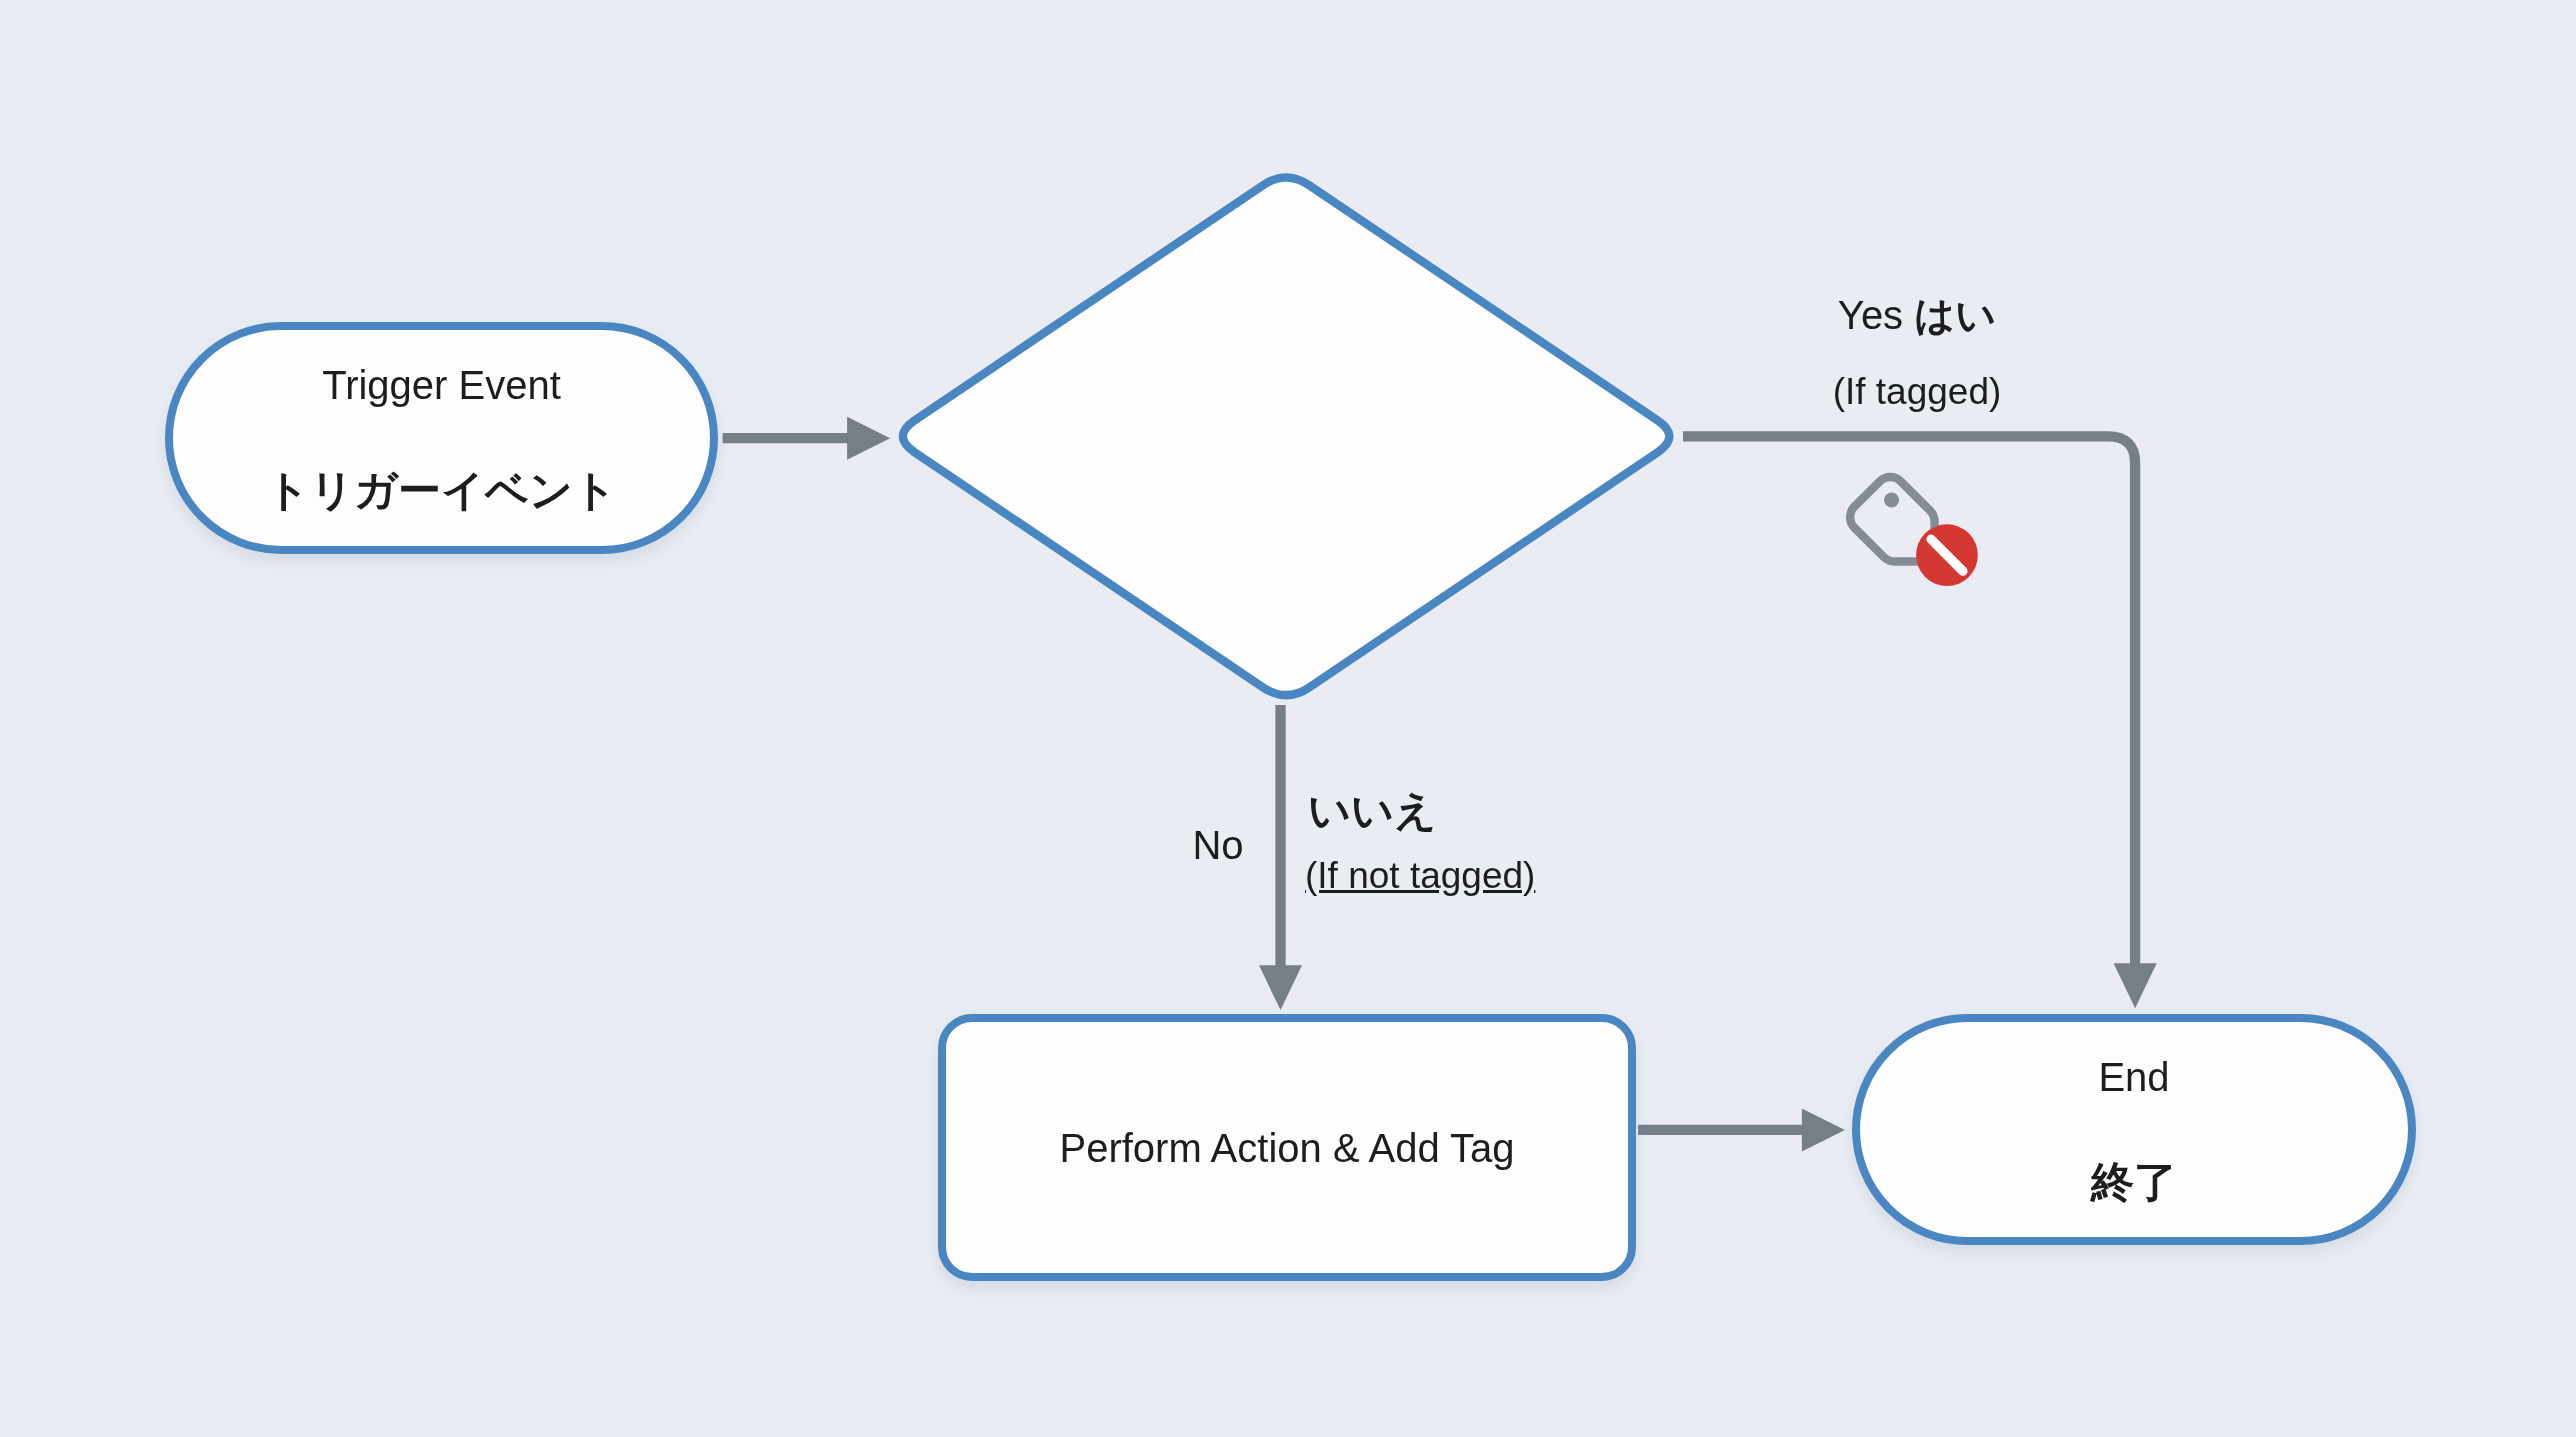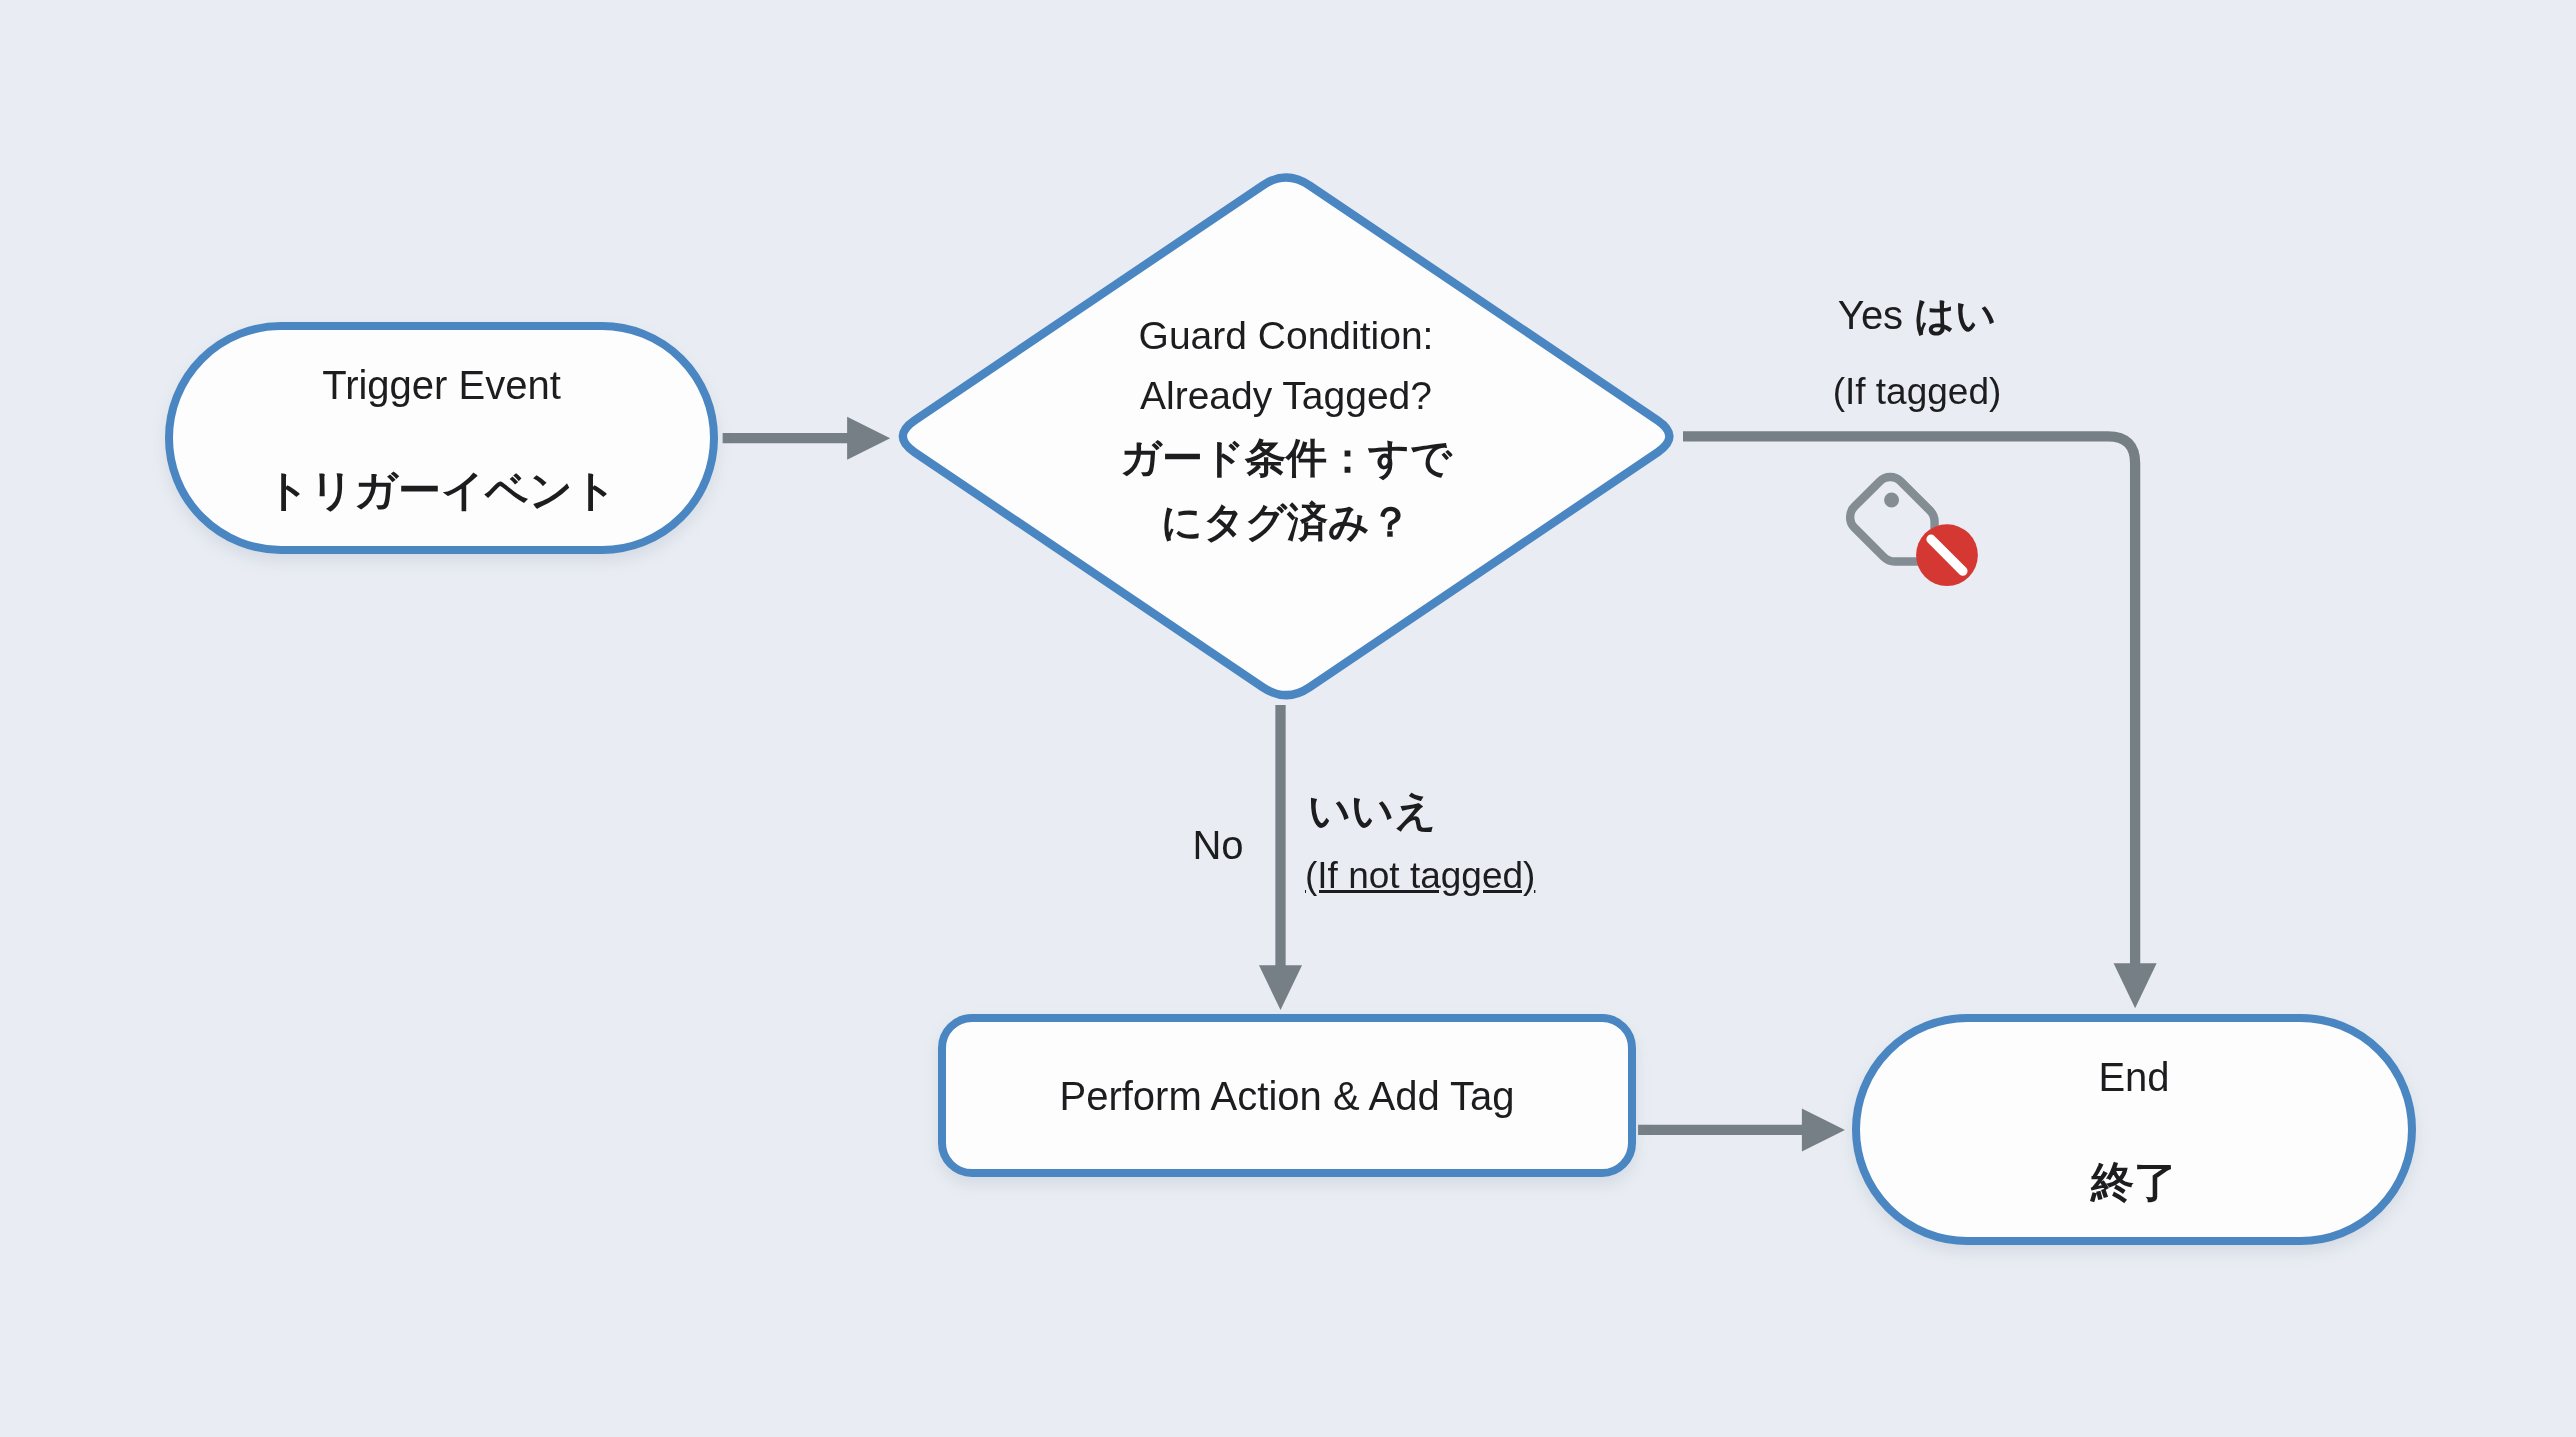--- a/index.html
+++ b/index.html
@@ -90,28 +90,22 @@
       <circle cx="2080" cy="593" r="33" fill="#d53732"></circle>
       <line x1="2063" y1="576" x2="2097" y2="610" stroke="#ffffff" stroke-width="10" stroke-linecap="round"></line>
     </g>
   </svg>
 
   <div class="node stadium" style="left:165px; top:322px; width:553px; height:232px;">
     <span class="line-en">Trigger Event</span>
     <span class="line-ja">トリガーイベント</span>
   </div>
 
-  <div class="diamond-text">
-    <div class="line-en">Guard Condition:</div>
-    <div class="line-en">Already Tagged?</div>
-    <div class="line-ja">ガード条件：すで</div>
-    <div class="line-ja">にタグ済み？</div>
-  </div>
 
-  <div class="node rounded-rect" style="left:938px; top:1014px; width:698px; height:163px;justify-content:center;">
+  <div class="node rounded-rect" style="left:938px; top:1014px; width:698px; height:267px;justify-content:center;">
     <span class="line-en">Perform Action &amp; Add Tag</span>
   </div>
 
   <div class="node stadium" style="left:1852px; top:1014px; width:564px; height:231px;">
     <span class="line-en">End</span>
     <span class="line-ja">終了</span>
   </div>
 
   <div class="edge-label" style="left:1917px; top:315px;">
     <span class="en">Yes</span>

